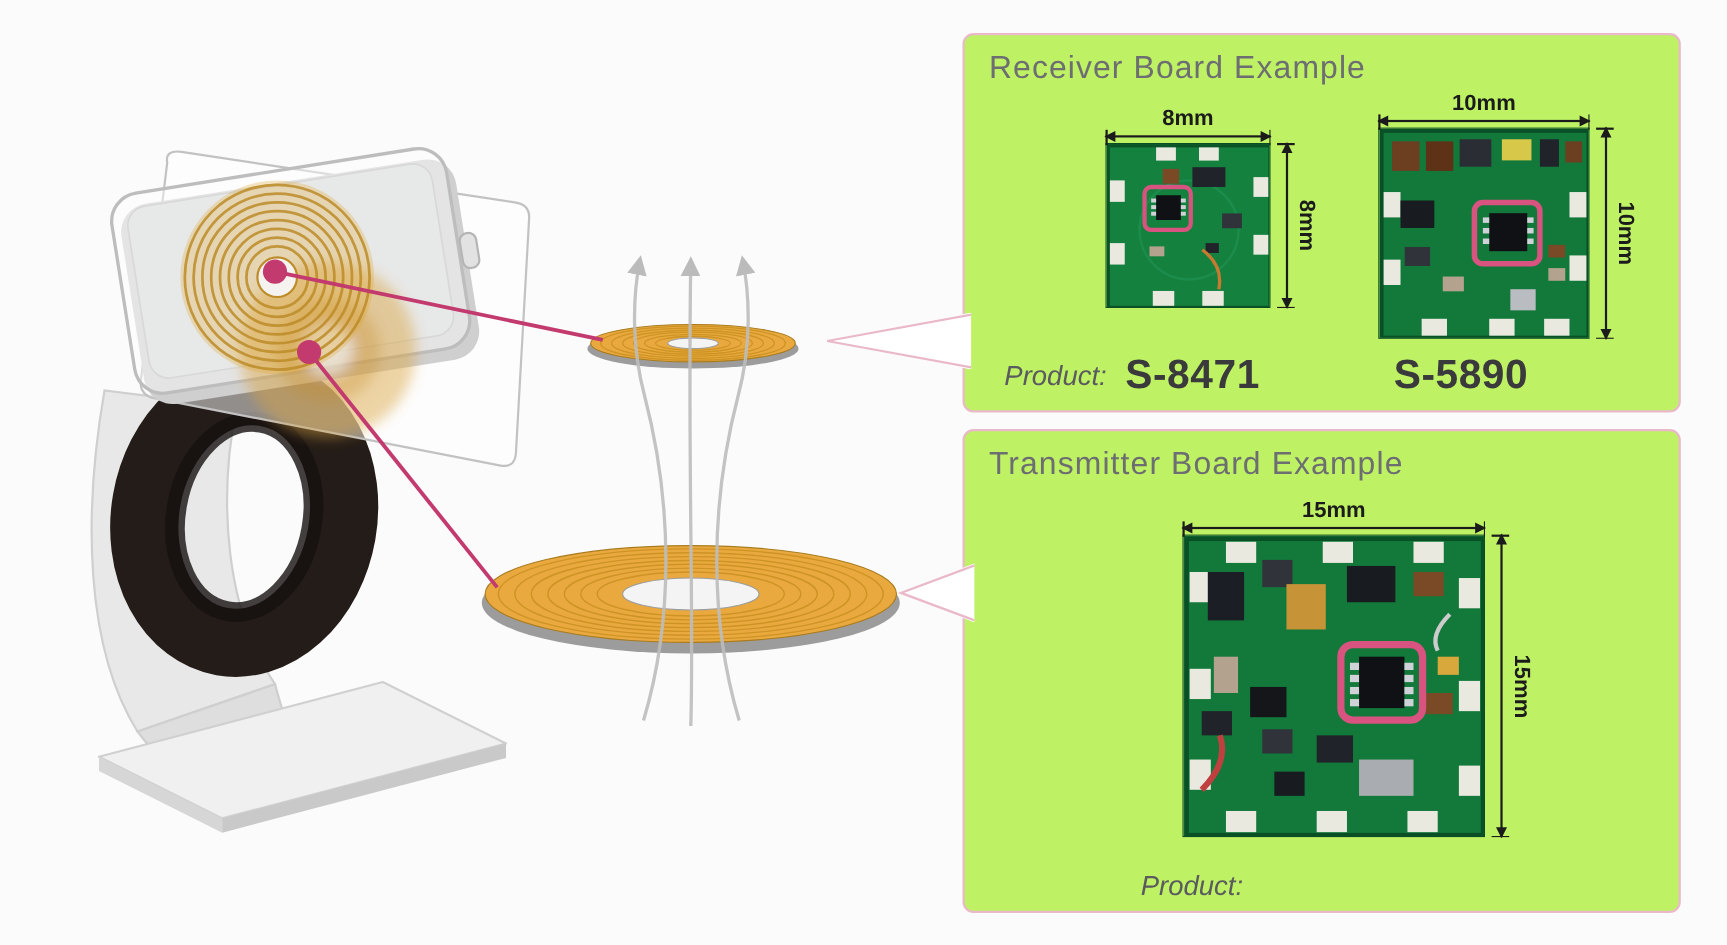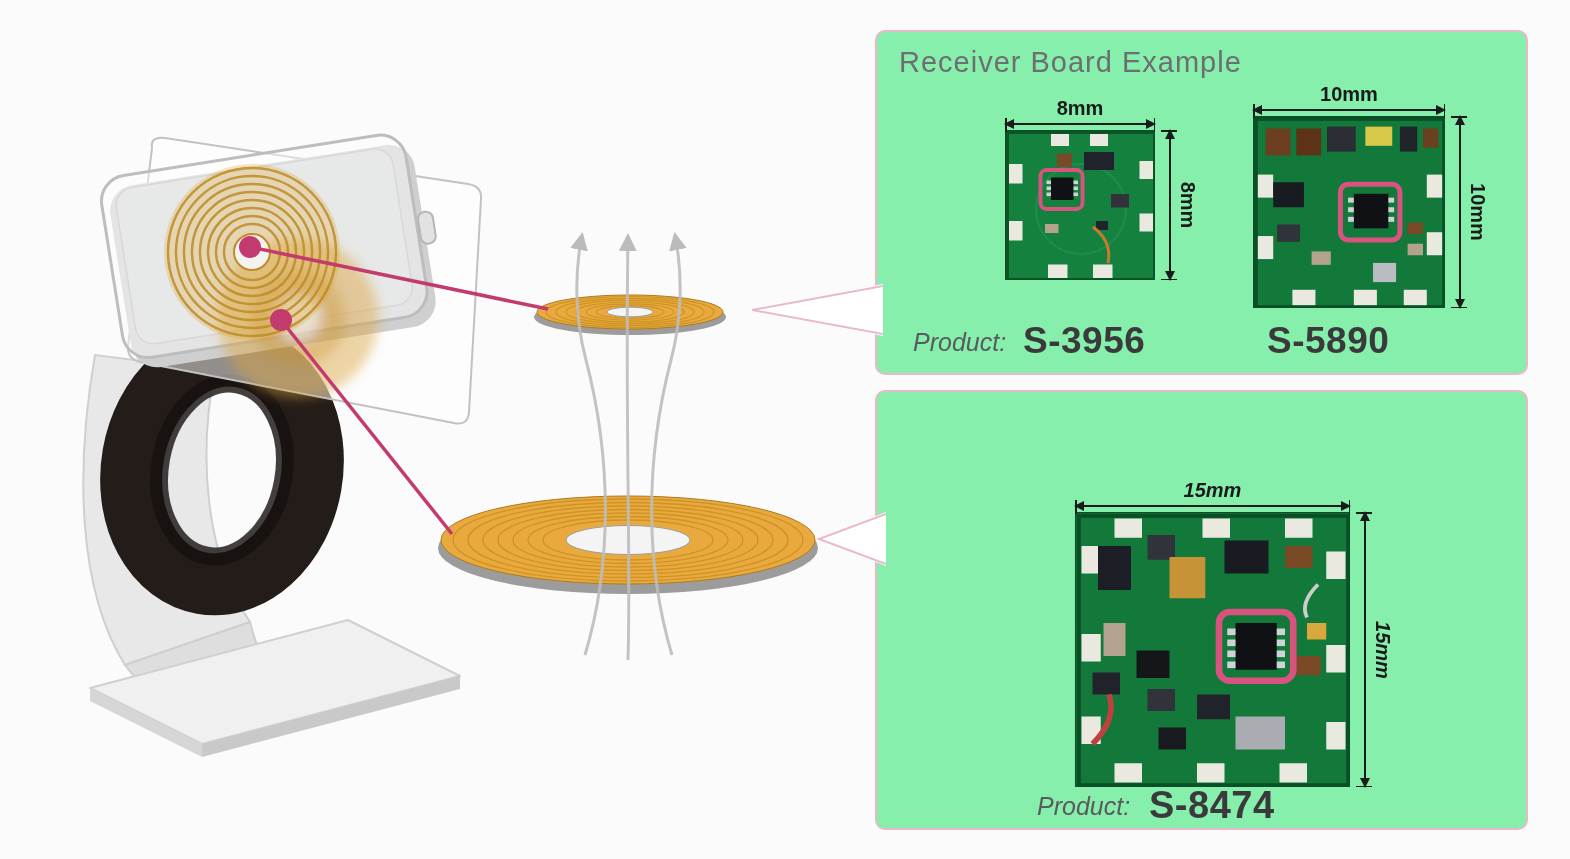--- a/index.html
+++ b/index.html
@@ -6,21 +6,21 @@
     --page_bg:#fbfbfb; --panel_border:#eab9c9; --accent_pink:#c23a6e;
     --title_gray:#6d6e71; --dimension_black:#1b1b1b; --product_dark:#3a3a3c;
   }
   *{box-sizing:border-box; margin:0; padding:0;}
   html,body{background:var(--page_bg,#fbfbfb);}
   body{font-family:"Liberation Sans", sans-serif;}
   .stage{position:relative; width:1570px; height:859px; background:var(--page_bg,#fbfbfb); overflow:hidden;}
   .scene-svg{position:absolute; left:0; top:0; z-index:0; pointer-events:none;}
 
   
-  .panel{position:absolute; background:#86efac; border:2px solid var(--panel_border,#eab9c9); border-radius:10px; z-index:1;}
+  .panel{position:absolute; background:#bef264; border:2px solid var(--panel_border,#eab9c9); border-radius:10px; z-index:1;}
   .panel-title{position:absolute; left:22px; top:14px; font-size:29px; letter-spacing:1px; color:var(--title_gray,#6d6e71); font-weight:400; white-space:nowrap;}
   .tail{position:absolute; z-index:2; pointer-events:none;}
 
   
   .board{position:absolute;}
   .dim-h{display:flex; flex-direction:column; align-items:center; position:relative; margin-bottom:5px;}
   .dim-label{font-size:20px; font-weight:bold; color:var(--dimension_black,#1b1b1b); line-height:1; margin-bottom:5px; white-space:nowrap;}
   .dim-line-h{position:relative; width:100%; height:2px; background:var(--dimension_black,#1b1b1b);}
   .dim-line-h::before{content:""; position:absolute; left:-1px; top:-4px; border-top:5px solid transparent; border-bottom:5px solid transparent; border-right:10px solid var(--dimension_black,#1b1b1b);}
   .dim-line-h::after{content:""; position:absolute; right:-1px; top:-4px; border-top:5px solid transparent; border-bottom:5px solid transparent; border-left:10px solid var(--dimension_black,#1b1b1b);}
@@ -306,32 +306,33 @@
           <div class="dim-line-v">
             <span class="tick t"></span>
               <span class="tick b"></span>
           </div>
           <span class="dim-label-v">10mm</span>
         </div>
       </div>
     </div>
 
     <span class="product-label" style="left:36px; top:296px;">Product:</span>
-    <span class="product-num" style="left:146px; top:288px;">S-3956</span>
+    <span class="product-num" style="left:146px; top:288px;">S-8471</span>
     <span class="product-num" style="left:390px; top:288px;">S-5890</span>
   </section>
 
   <svg class="tail" style="left:745px; top:284px;" width="138" height="52" viewBox="0 0 138 52">
     <path d="M138,0 L5,26 L138,52 Z" fill="#ffffff"></path>
     <path d="M138,2 L7,26 L138,50" fill="none" stroke="#eab9c9" stroke-width="2"></path>
   </svg>
 
   <section class="panel" style="left:875px; top:390px; width:653px; height:440px;">
-
-    <div class="board" style="left:198px; top:88px;font-style:italic;">
+    <h2 class="panel-title">Transmitter Board Example</h2>
+
+    <div class="board" style="left:198px; top:62px;">
       <div class="dim-h" style="width:275px;">
         <span class="dim-label">15mm</span>
         <div class="dim-line-h">
           <span class="tick l"></span>
             <span class="tick r"></span>
         </div>
       </div>
       <div class="board-row">
         <svg class="pcb" width="275" height="275">
           <use href="#pcb3" width="275" height="275"></use>
@@ -340,21 +341,20 @@
           <div class="dim-line-v">
             <span class="tick t"></span>
               <span class="tick b"></span>
           </div>
           <span class="dim-label-v">15mm</span>
         </div>
       </div>
     </div>
 
     <span class="product-label" style="left:160px; top:400px;">Product:</span>
-    <span class="product-num" style="left:272px; top:392px; font-size:38px;">S-8474</span>
   </section>
 
   <svg class="tail" style="left:812px; top:512px;" width="74" height="54" viewBox="0 0 74 54">
     <path d="M74,0 L5,27 L74,54 Z" fill="#ffffff"></path>
     <path d="M74,2 L7,27 L74,52" fill="none" stroke="#eab9c9" stroke-width="2"></path>
   </svg>
 
 </div>
 
 </body></html>

